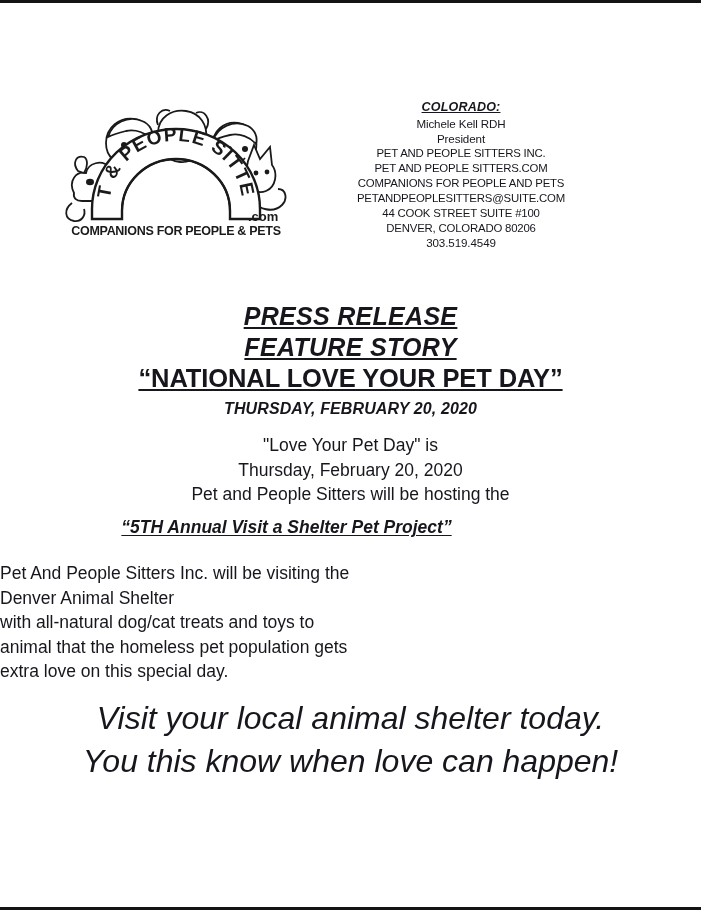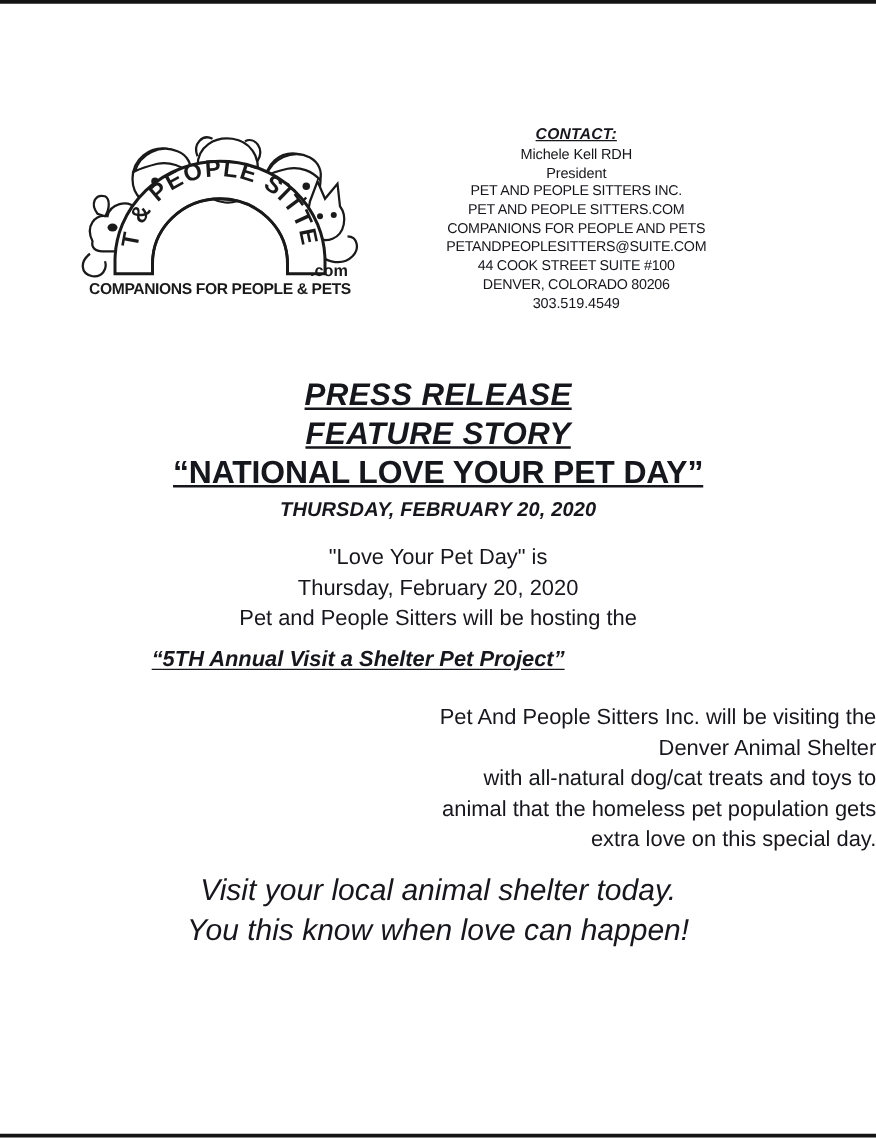--- a/index.html
+++ b/index.html
@@ -127,31 +127,31 @@
   }
   .project-title span {
     text-decoration: underline;
     text-underline-offset: 2px;
   }
   .detail {
     position: absolute;
     top: 558px;
     left: 0;
     width: 701px;
-    text-align: right;
+    text-align: left;
     font-size: 17.5px;
     line-height: 1.40;
   }
   .closing {
     position: absolute;
     top: 694px;
     left: 0;
     width: 701px;
     text-align: center;
-    font-size: 24px;
+    font-size: 32px;
     font-style: italic;
     line-height: 1.35;
   }
 </style>
 </head>
 <body>
 
 <div class="page">
 
   <div class="header">
@@ -219,21 +219,21 @@
           <textPath href="#archpath" startOffset="50%" text-anchor="middle">PET &amp; PEOPLE SITTERS</textPath>
         </text>
 
         <text x="186" y="136" font-family="'Liberation Sans', sans-serif" font-size="13" font-weight="bold" fill="#1a1a1a">.com</text>
 
         <text x="114" y="150" font-family="'Liberation Sans', sans-serif" font-size="12.5" font-weight="bold" fill="#1a1a1a" text-anchor="middle" letter-spacing="-.3">COMPANIONS FOR PEOPLE &amp; PETS</text>
       </svg>
     </div>
 
     <div class="contact">
-      <div class="contact-heading">CONTACT:</div>
+      <div class="contact-heading">COLORADO:</div>
       <div class="contact-line">Michele Kell RDH</div>
       <div class="contact-line">President</div>
       <div class="contact-line caps">PET AND PEOPLE SITTERS INC.</div>
       <div class="contact-line caps">PET AND PEOPLE SITTERS.COM</div>
       <div class="contact-line caps">COMPANIONS FOR PEOPLE AND PETS</div>
       <div class="contact-line caps">PETANDPEOPLESITTERS@SUITE.COM</div>
       <div class="contact-line caps">44 COOK STREET SUITE #100</div>
       <div class="contact-line caps">DENVER, COLORADO 80206</div>
       <div class="contact-line">303.519.4549</div>
     </div>

